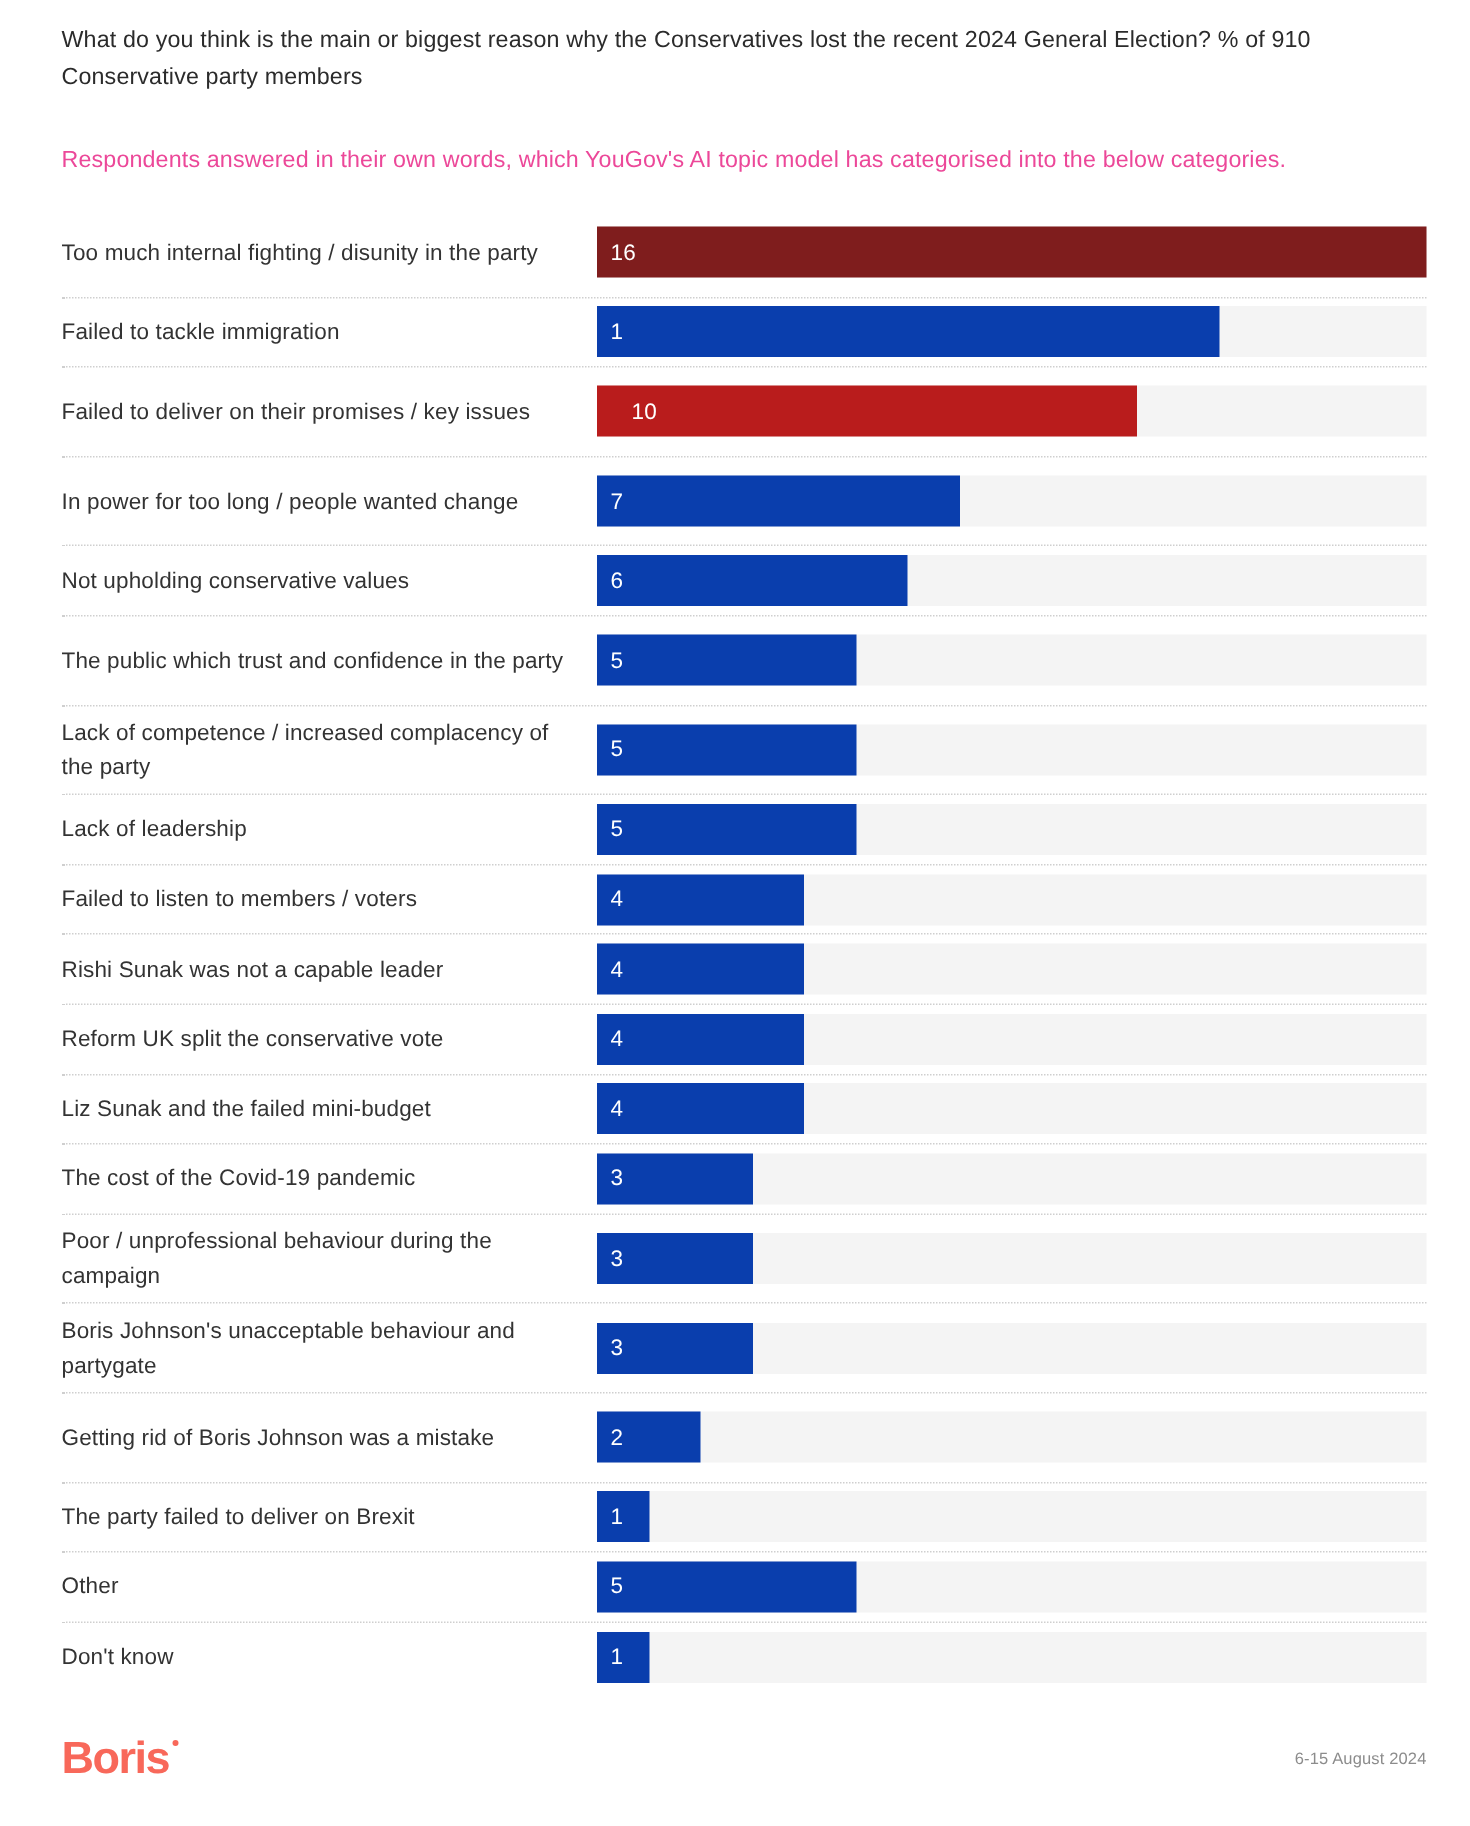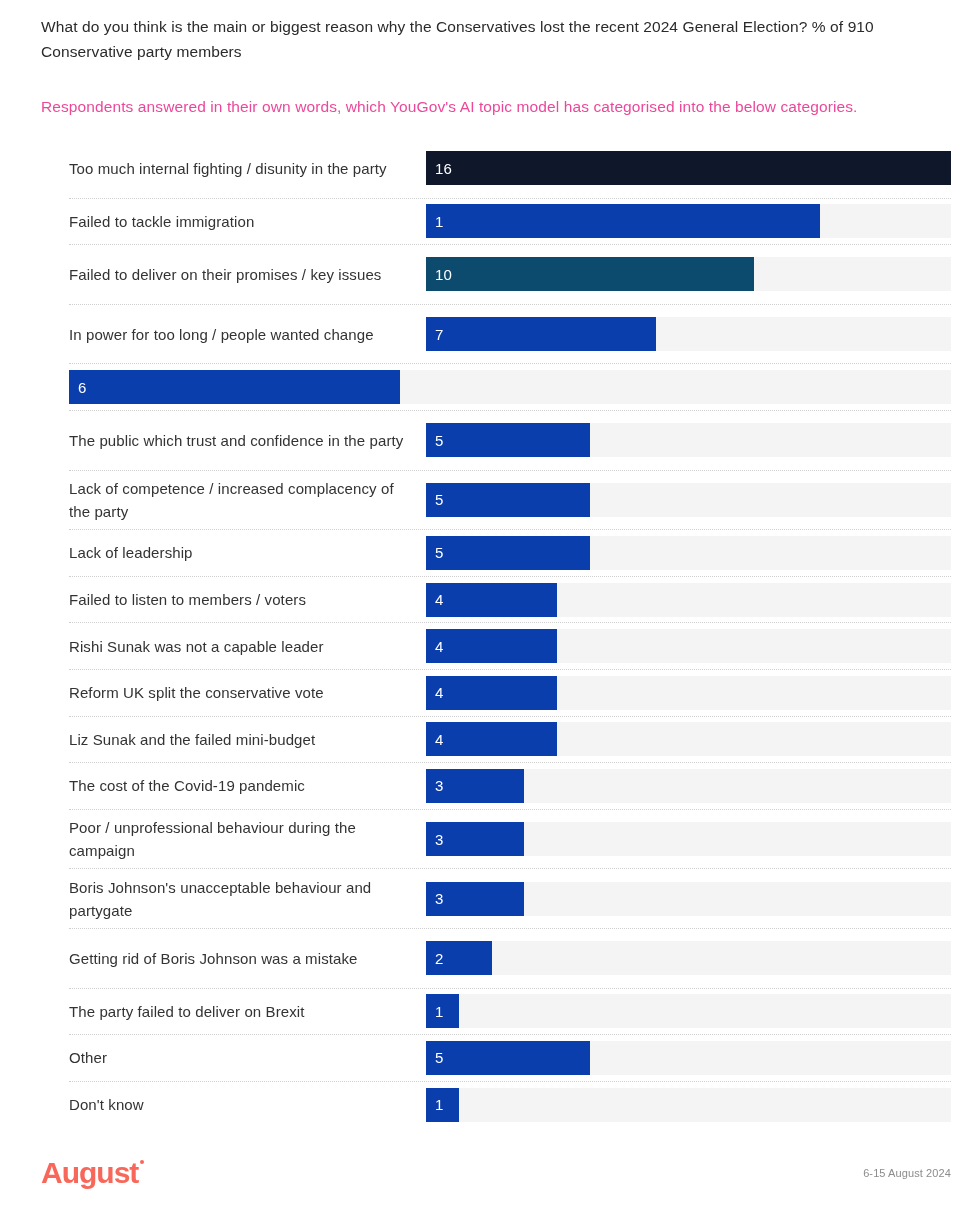--- a/index.html
+++ b/index.html
@@ -44,21 +44,20 @@
     font-weight: 400;
     letter-spacing: 0.1px;
     max-width: 915px;
     margin: 30px 0 0 0;
   }
 
   
   .chart {
     margin-top: 20px;
     padding: 0 29px 0 41px;
-    margin-left: 28px;
   }
   .bar-row {
     display: flex;
     align-items: stretch;
     border-bottom: 1px dotted #cfcfcf;
     box-sizing: border-box;
   }
   .bar-row.last {
     border-bottom: none;
   }
@@ -151,57 +150,58 @@
   <div class="header">
     <p class="chart-title">What do you think is the main or biggest reason why the Conservatives lost the recent 2024 General Election? % of 910 Conservative party members</p>
     <p class="chart-subtitle">Respondents answered in their own words, which YouGov's AI topic model has categorised into the below categories.</p>
   </div>
 
   <div class="chart" id="chart-body">
       <div class="bar-row row-h2">
         <div class="label">Too much internal fighting / disunity in the party</div>
         <div class="track-wrap">
           <div class="track">
-            <div class="bar" style="width: 100%; background: #0f172a;">
+            <div class="bar" style="width: 100%; background: #7f1d1d;">
               <span class="bar-value">16</span>
             </div>
           </div>
         </div>
       </div>
       <div class="bar-row row-h1">
         <div class="label">Failed to tackle immigration</div>
         <div class="track-wrap">
           <div class="track">
             <div class="bar" style="width: 75%; background: rgb(10, 62, 173);">
               <span class="bar-value">1</span>
             </div>
           </div>
         </div>
       </div>
       <div class="bar-row row-h2">
         <div class="label">Failed to deliver on their promises / key issues</div>
         <div class="track-wrap">
           <div class="track">
-            <div class="bar" style="width: 62.5%; background: #0c4a6e;">
+            <div class="bar" style="width: 62.5%; background: #b91c1c; padding-left: 14px;">
               <span class="bar-value">10</span>
             </div>
           </div>
         </div>
       </div>
       <div class="bar-row row-h2">
         <div class="label">In power for too long / people wanted change</div>
         <div class="track-wrap">
           <div class="track">
             <div class="bar" style="width: 43.75%; background: rgb(10, 62, 173);">
               <span class="bar-value">7</span>
             </div>
           </div>
         </div>
       </div>
       <div class="bar-row row-h1">
+        <div class="label">Not upholding conservative values</div>
         <div class="track-wrap">
           <div class="track">
             <div class="bar" style="width: 37.5%; background: rgb(10, 62, 173);">
               <span class="bar-value">6</span>
             </div>
           </div>
         </div>
       </div>
       <div class="bar-row row-h2">
         <div class="label">The public which trust and confidence in the party</div>
@@ -339,17 +339,17 @@
           <div class="track">
             <div class="bar" style="width: 6.25%; background: rgb(10, 62, 173);">
               <span class="bar-value">1</span>
             </div>
           </div>
         </div>
       </div>
     </div>
 
   <div class="footer">
-    <div class="logo"><span>August</span><span class="dot"></span></div>
+    <div class="logo"><span>Boris</span><span class="dot"></span></div>
     <div class="date">6-15 August 2024</div>
   </div>
 
 </div>
 
 </body></html>

